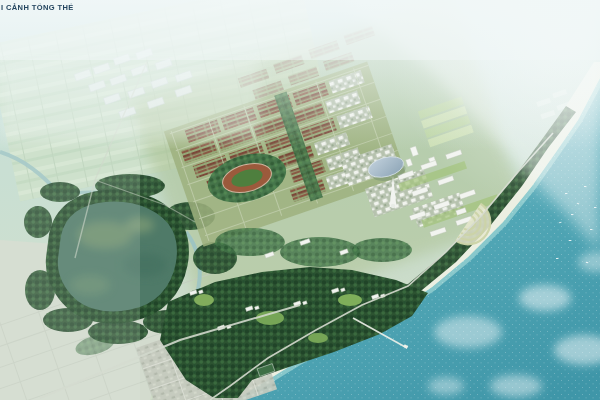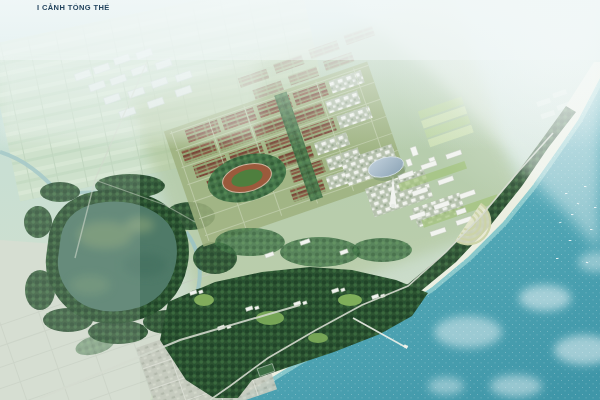--- a/index.html
+++ b/index.html
@@ -1,20 +1,20 @@
 <!DOCTYPE html>
 <html><head>
 <meta charset="utf-8">
 <style>
   html,body{margin:0;padding:0;background:#e8eef0;}
   #stage{position:relative;width:600px;height:400px;overflow:hidden;
          font-family:"Liberation Sans",sans-serif;}
   #stage svg{display:block;}
   .view-title{position:absolute;left:1px;top:3px;font-size:7.5px;font-weight:bold;
-              letter-spacing:.4px;color:#24455f;white-space:nowrap;user-select:none;padding-left:36px;}
+              letter-spacing:.4px;color:#24455f;white-space:nowrap;user-select:none;}
 </style>
 </head>
 <body>
 
 <div id="stage">
 <svg width="600" height="400" viewBox="0 0 600 400">
   <defs>
     <linearGradient id="baseG" x1="0" y1="0" x2="0.15" y2="1">
       <stop offset="0" stop-color="#b3d9de"></stop>
       <stop offset="0.35" stop-color="#c2dcd0"></stop>

